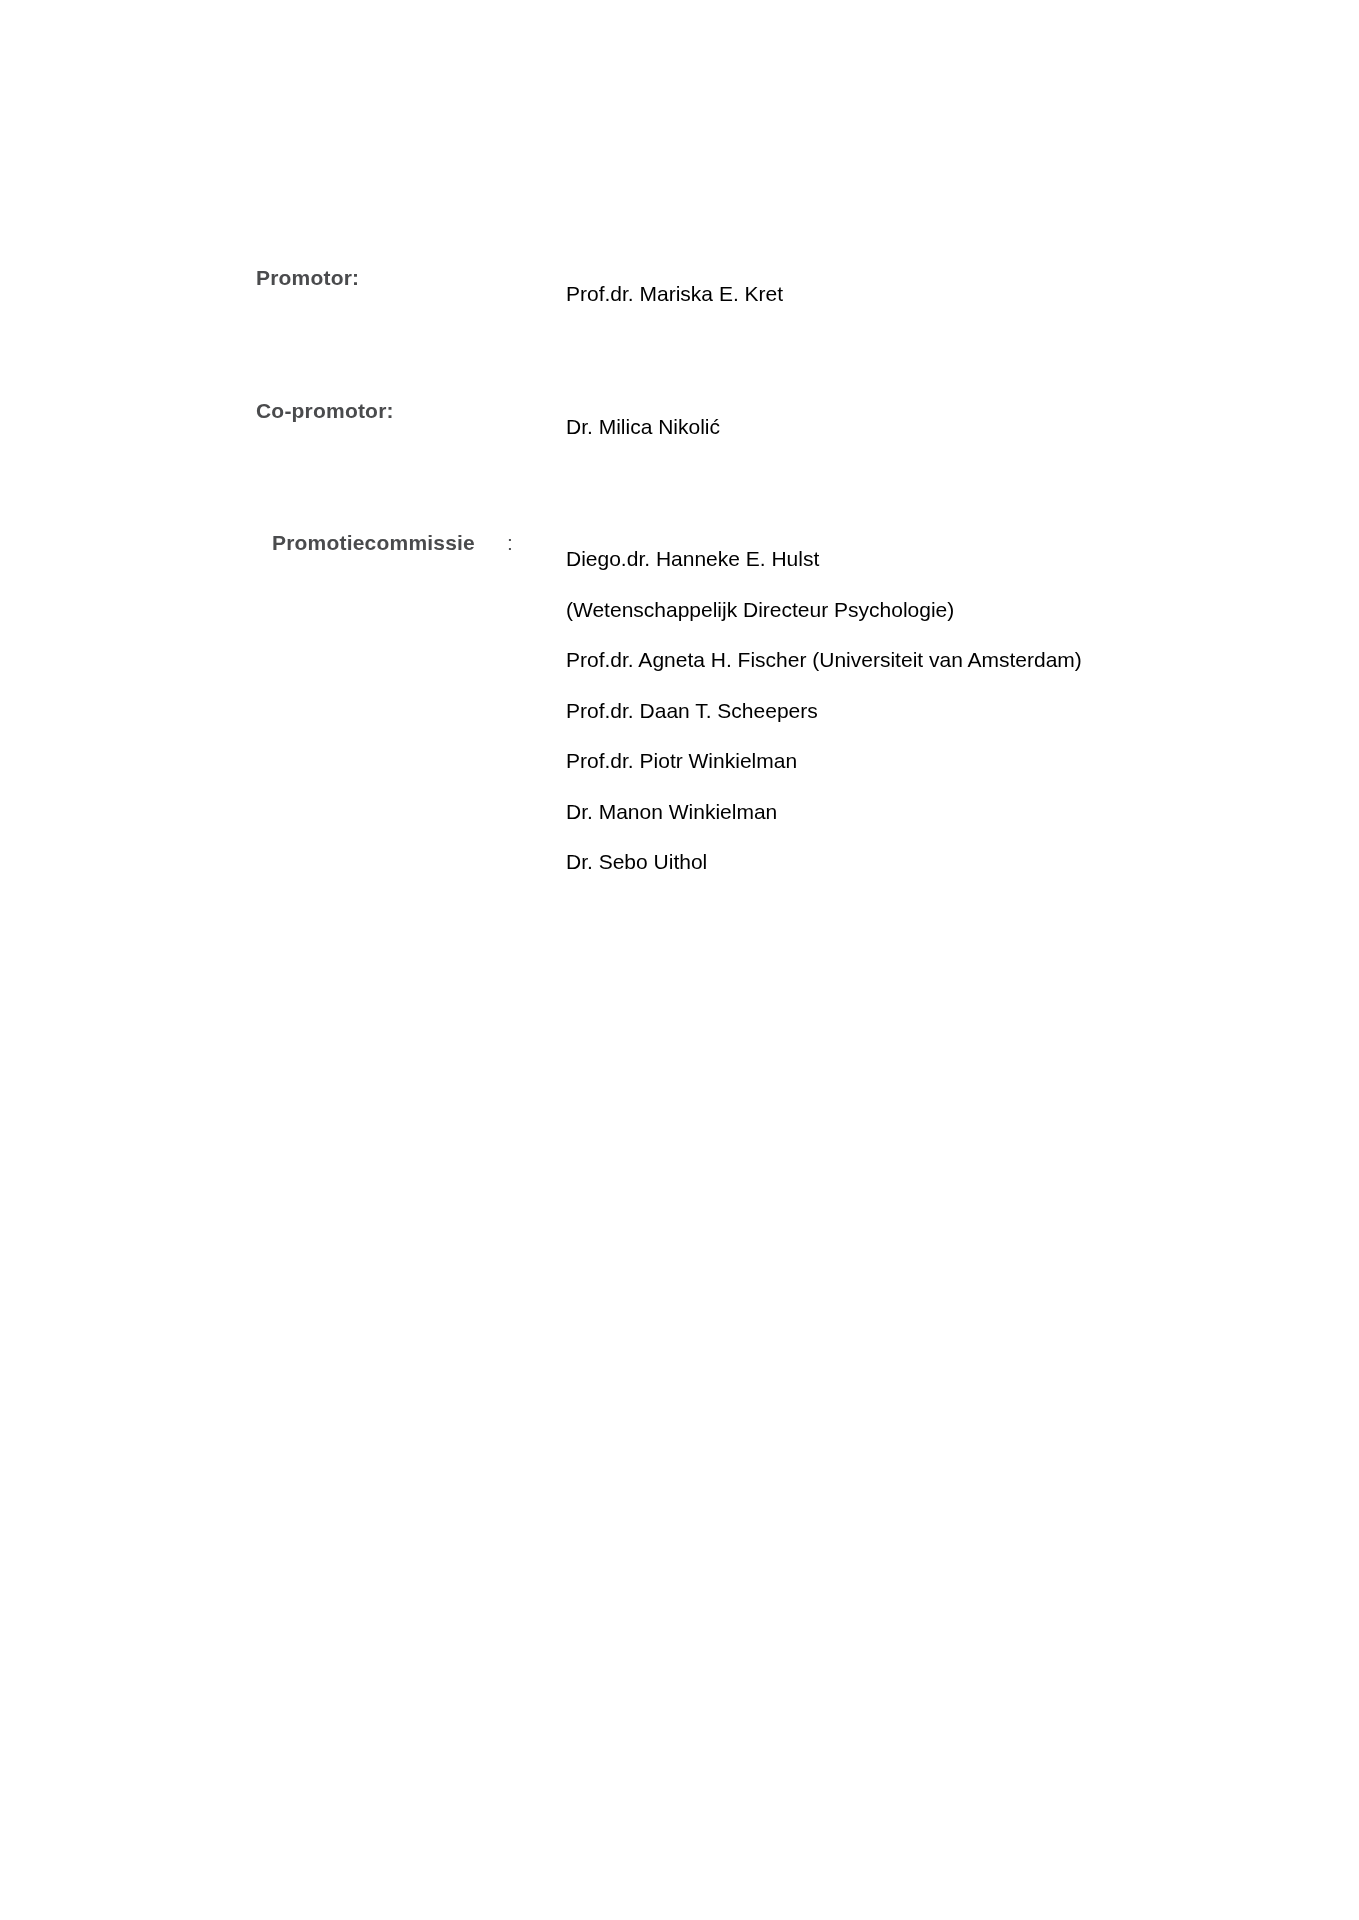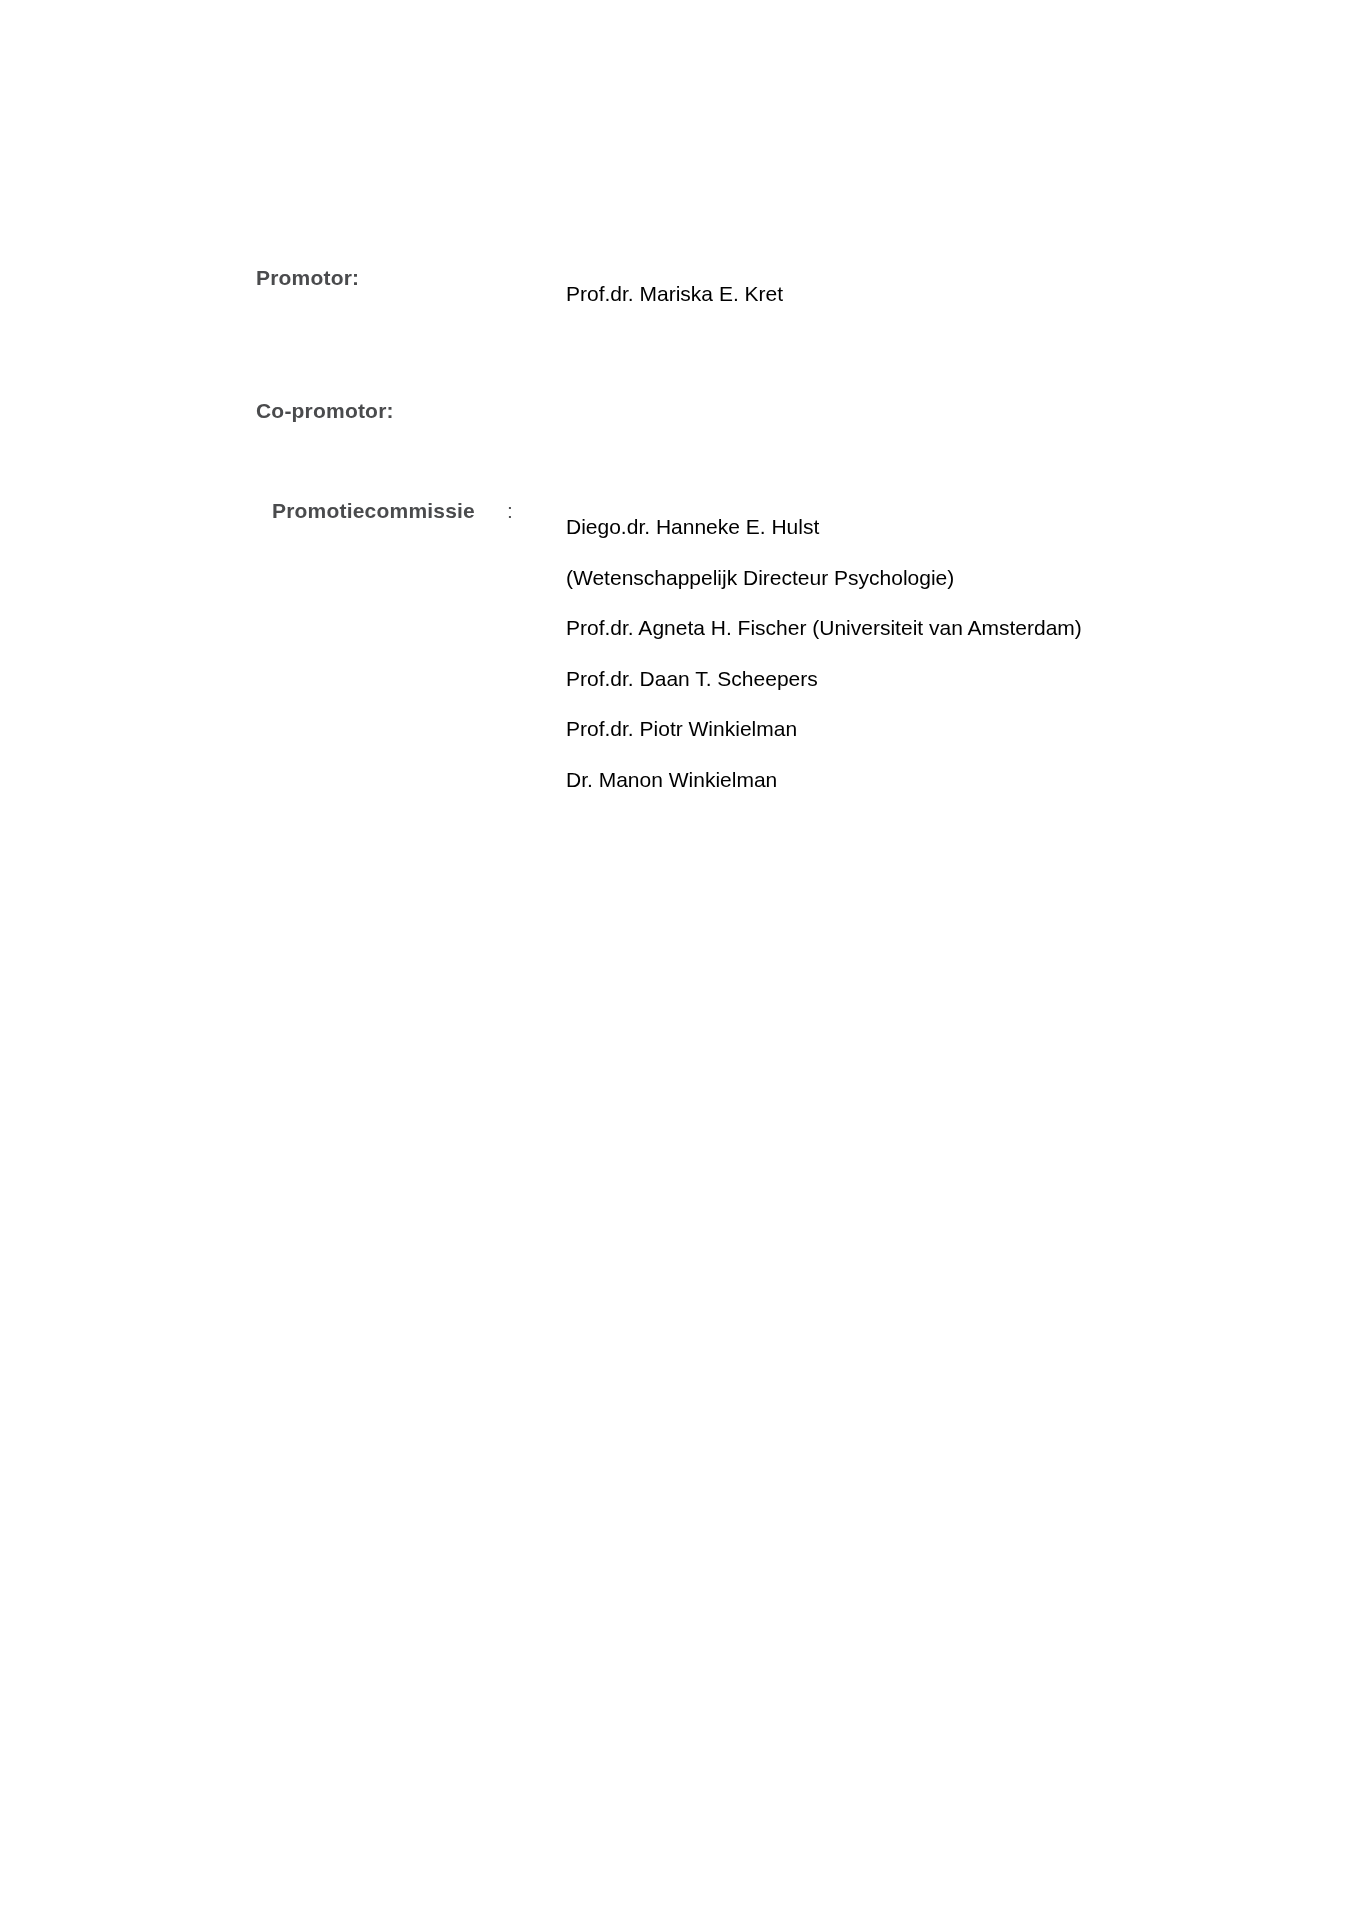--- a/index.html
+++ b/index.html
@@ -59,30 +59,34 @@
 
     <div class="row">
       <div class="label-col">Promotor:</div>
       <div class="value-col">
         <div class="value-line">Prof.dr. Mariska E. Kret</div>
       </div>
     </div>
 
     <div class="row">
       <div class="label-col">Co-promotor:</div>
+      <div class="value-col">
+        <div class="value-line">Dr. Milica Nikolić</div>
+      </div>
     </div>
 
     <div class="row">
       <div class="label-col">
         <span>Promotiecommissie</span><span class="colon-regular">:</span>
       </div>
       <div class="value-col">
         <div class="value-line">Diego.dr. Hanneke E. Hulst</div>
         <div class="value-line">(Wetenschappelijk Directeur Psychologie)</div>
         <div class="value-line">Prof.dr. Agneta H. Fischer (Universiteit van Amsterdam)</div>
         <div class="value-line">Prof.dr. Daan T. Scheepers</div>
         <div class="value-line">Prof.dr. Piotr Winkielman</div>
         <div class="value-line">Dr. Manon Winkielman</div>
+        <div class="value-line">Dr. Sebo Uithol</div>
       </div>
     </div>
 
   </div>
 </div>
 
 </body></html>

